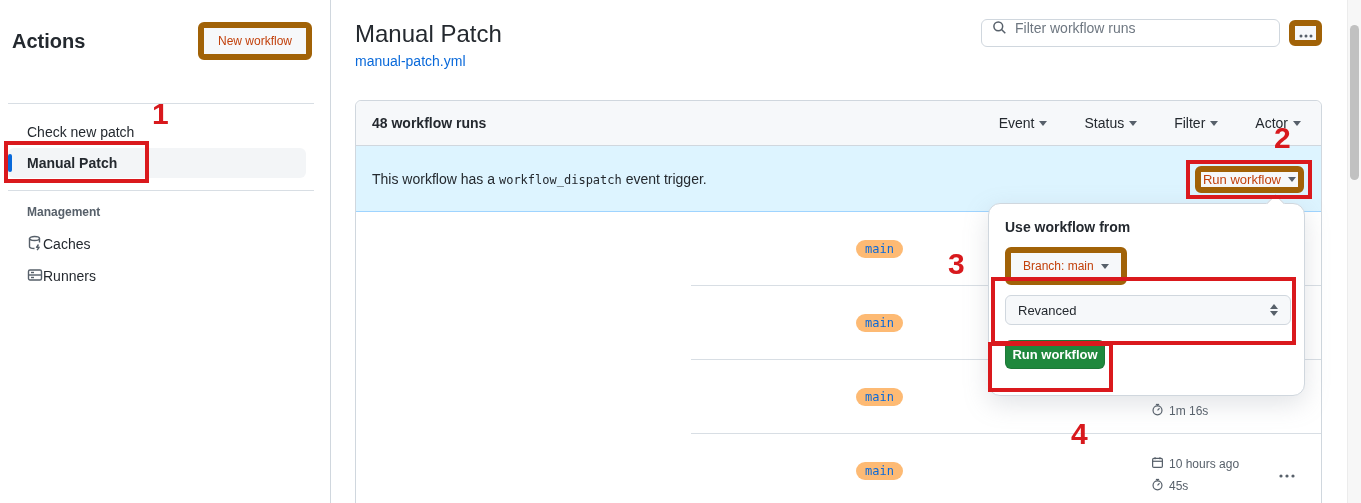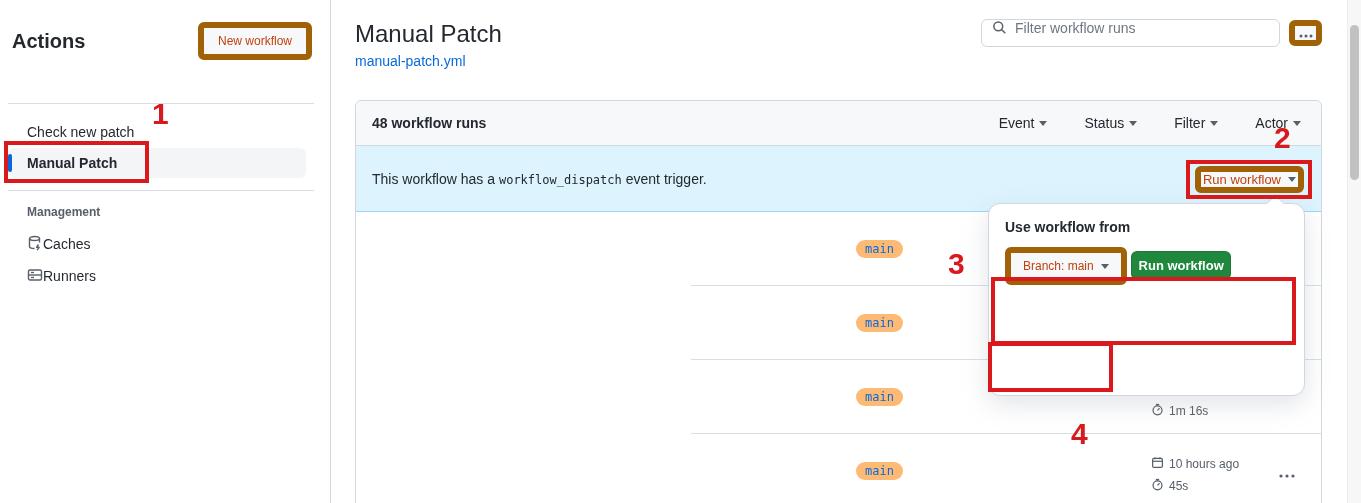--- a/index.html
+++ b/index.html
@@ -231,20 +231,27 @@
     </div>
   </div>
 
   <div class="run-panel">
     <div class="panel-caret"></div>
     <div class="panel-heading">Use workflow from</div>
     <button class="btn-default branch-select-btn">
       <span>Branch: main</span>
       <span class="caret"></span>
     </button>
+    <div class="rev-select">
+      <span>Revanced</span>
+      <span class="updown">
+          <span class="up"></span>
+          <span class="down"></span>
+        </span>
+    </div>
     <button class="run-submit-btn">Run workflow</button>
   </div>
 
   <div class="anno-box" style="left:4px; top:141px; width:145px; height:42px;"></div>
   <div class="anno-box" style="left:1186px; top:160px; width:126px; height:39px;"></div>
   <div class="anno-box" style="left:991px; top:277px; width:305px; height:68px;"></div>
   <div class="anno-box" style="left:988px; top:342px; width:125px; height:50px;"></div>
   <div class="anno-num" style="left:152px; top:97px;">1</div>
   <div class="anno-num" style="left:1274px; top:121px;">2</div>
   <div class="anno-num" style="left:948px; top:247px;">3</div>

